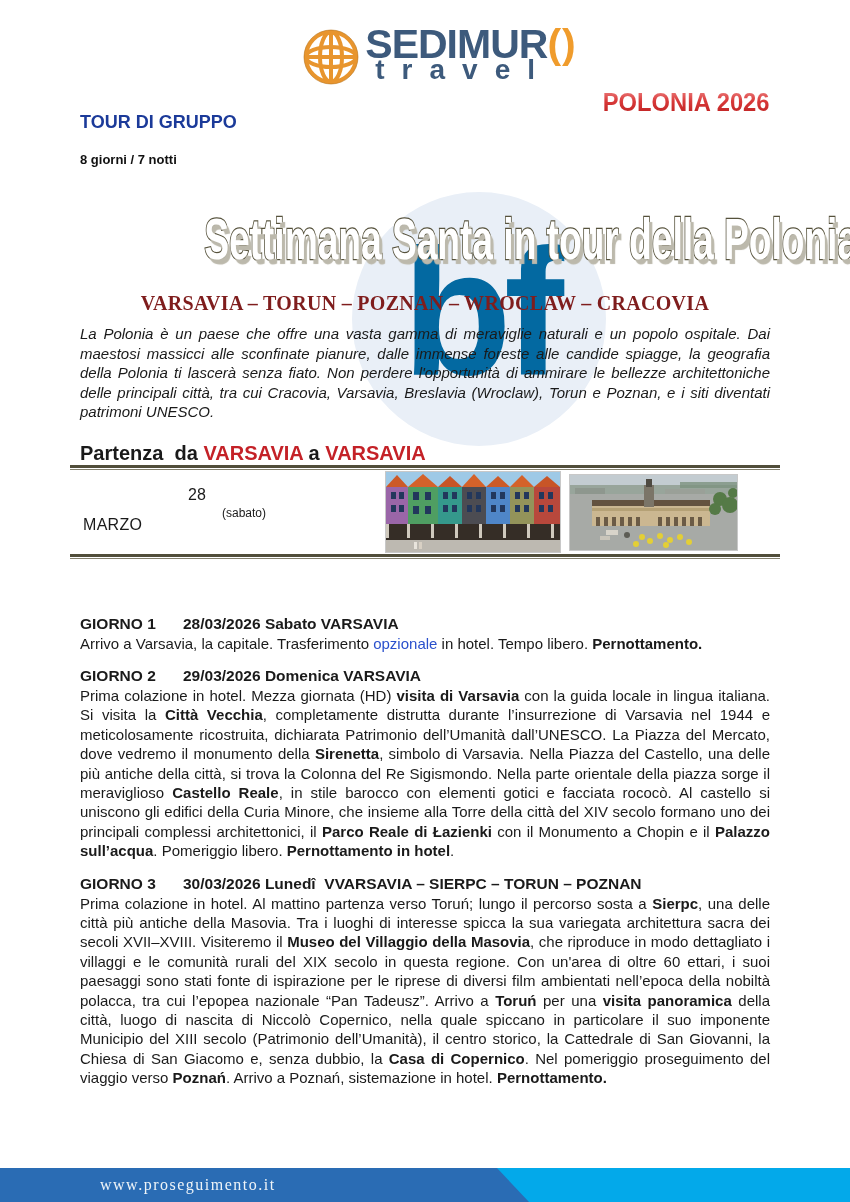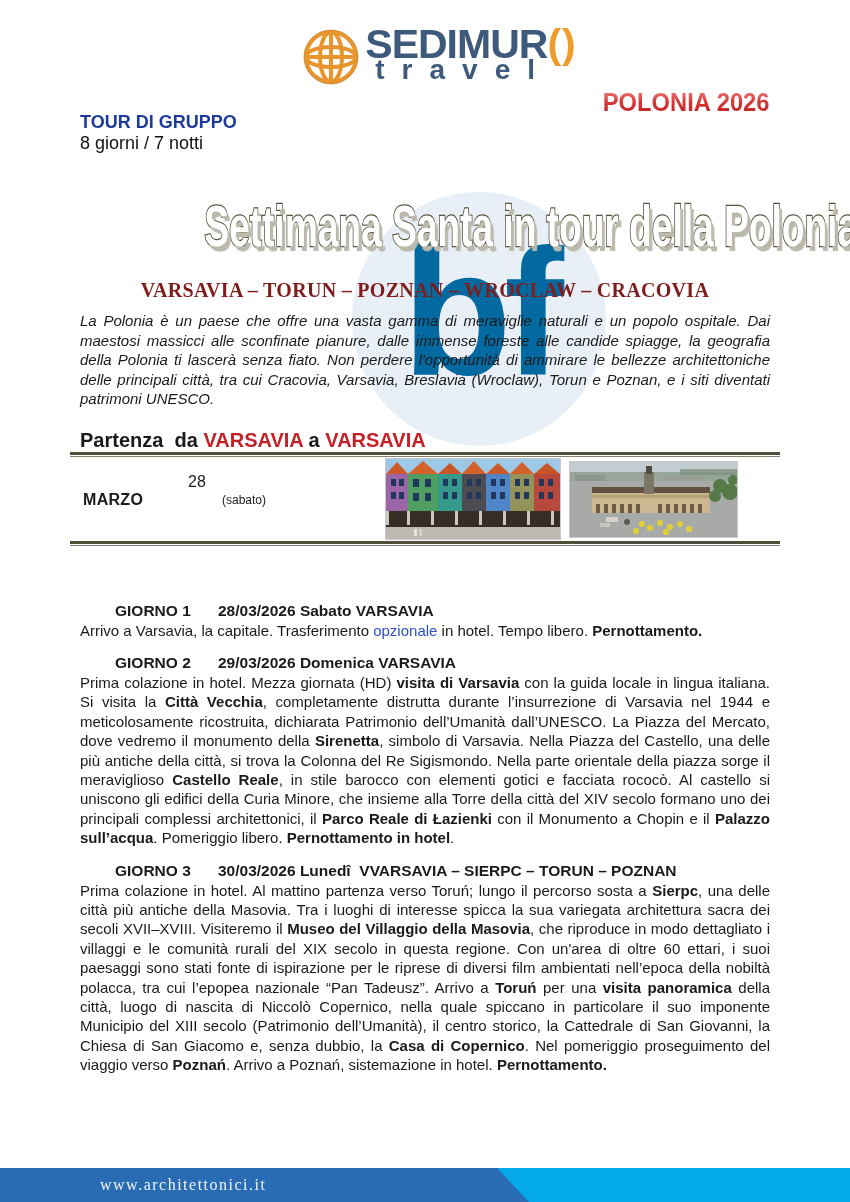--- a/index.html
+++ b/index.html
@@ -19,47 +19,47 @@
   .brand .paren{color:#f09c2c;letter-spacing:1px;}
   .travel{font-size:28px;font-weight:bold;color:#3d5a7c;letter-spacing:17px;line-height:22px;
           margin-top:-3px;padding-left:10px;white-space:nowrap;}
   
   .badge-row{text-align:right;margin-top:0px;height:28px;}
   .badge{display:inline-block;font-size:25px;font-weight:bold;letter-spacing:0px;
          background:linear-gradient(180deg,#ef8a8a 0%,#d93a3a 45%,#b81d1d 100%);
          -webkit-background-clip:text;background-clip:text;color:transparent;
          transform:scaleX(0.95);transform-origin:100% 50%;}
   .tour-type{font-size:18px;font-weight:bold;color:#1b3a99;margin-top:-4px;}
-  .duration{font-size:18px;margin-top:0;color:#111;}
+  .duration{font-size:13px;margin-top:19px;color:#111;font-weight:bold;}
   
   .big-title{margin-top:40px;width:690px;text-align:center;white-space:nowrap;
              font-size:58px;font-weight:bold;line-height:64px;color:#ffffff;
              -webkit-text-stroke:2.4px #56523c;paint-order:stroke fill;
              text-shadow:5px 5px 1px #bcb9ac;
              transform:scaleX(0.64);transform-origin:50% 50%;}
   .route{text-align:center;font-family:"Liberation Serif",serif;font-size:20px;font-weight:bold;
          margin-top:21px;letter-spacing:0.3px;color:#7f1d1d;}
   .intro{margin-top:9px;font-size:15px;line-height:19.5px;text-align:justify;font-style:italic;}
   
   .partenza{margin-top:19px;font-size:20px;font-weight:bold;line-height:24px;}
   .partenza .c-red{color:#c42127;}
   .rule{height:1px;border-top:3px solid #514e3a;border-bottom:1px solid #84816f;
         background:#fff;margin:0 -10px;}
   .march{position:relative;height:84px;margin:0 -10px;}
-  .month{position:absolute;left:13px;top:34px;font-size:16px;font-weight:bold;letter-spacing:0.3px;}
+  .month{position:absolute;left:13px;top:46px;font-size:16px;font-weight:normal;letter-spacing:0.3px;}
   .daynum{position:absolute;left:118px;top:16px;font-size:16px;}
   .weekday{position:absolute;left:152px;top:36px;font-size:12px;}
   .photo{position:absolute;outline:1px solid #c8c8c8;}
   .photo1{left:316px;top:2px;}
   .photo2{left:500px;top:5px;}
   
   .days{margin-top:56px;}
   .day+.day{margin-top:14px;}
   .day-head{font-size:15.5px;font-weight:bold;line-height:18px;}
-  .day-label{display:inline-block;width:103px;margin-left:35px;}
+  .day-label{display:inline-block;width:103px;}
   .day-body{font-size:15px;line-height:19.4px;text-align:justify;margin-top:1px;}
   .rb{font-weight:bold;}
   .c-blue{color:#2a50cc;}
   
   .footer{position:absolute;left:0;bottom:0;width:850px;height:34px;background:#03a9ea;z-index:2;}
   .footer-dark{position:absolute;left:0;top:0;width:850px;height:34px;background:#2a6cb4;
                clip-path:polygon(0 0,497px 0,529px 34px,0 34px);}
   .footer-url{position:relative;z-index:1;font-family:"Liberation Serif",serif;color:#eef4f8;
               font-size:16px;letter-spacing:1.5px;line-height:34px;padding-left:100px;}
 </style>
@@ -248,16 +248,16 @@
           <span class="day-label">GIORNO 3</span><span>30/03/2026 Lunedî&nbsp; VVARSAVIA – SIERPC – TORUN – POZNAN</span>
         </div>
         <div class="day-body"><span>Prima colazione in hotel. Al mattino partenza verso Toruń; lungo il percorso sosta a </span><span class="rb">Sierpc</span><span>, una delle città più antiche della Masovia. Tra i luoghi di interesse spicca la sua variegata architettura sacra dei secoli XVII–XVIII. Visiteremo il </span><span class="rb">Museo del Villaggio della Masovia</span><span>, che riproduce in modo dettagliato i villaggi e le comunità rurali del XIX secolo in questa regione. Con un'area di oltre 60 ettari, i suoi paesaggi sono stati fonte di ispirazione per le riprese di diversi film ambientati nell’epoca della nobiltà polacca, tra cui l’epopea nazionale “Pan Tadeusz”. Arrivo a </span><span class="rb">Toruń</span><span> per una </span><span class="rb">visita panoramica</span><span> della città, luogo di nascita di Niccolò Copernico, nella quale spiccano in particolare il suo imponente Municipio del XIII secolo (Patrimonio dell’Umanità), il centro storico, la Cattedrale di San Giovanni, la Chiesa di San Giacomo e, senza dubbio, la </span><span class="rb">Casa di Copernico</span><span>. Nel pomeriggio proseguimento del viaggio verso </span><span class="rb">Poznań</span><span>. Arrivo a Poznań, sistemazione in hotel. </span><span class="rb">Pernottamento.</span></div>
       </div>
 
     </div>
   </div>
 
   <div class="footer">
     <div class="footer-dark"></div>
-    <div class="footer-url">www.architettonici.it</div>
+    <div class="footer-url">www.proseguimento.it</div>
   </div>
 
 </div>
 
 </body></html>

